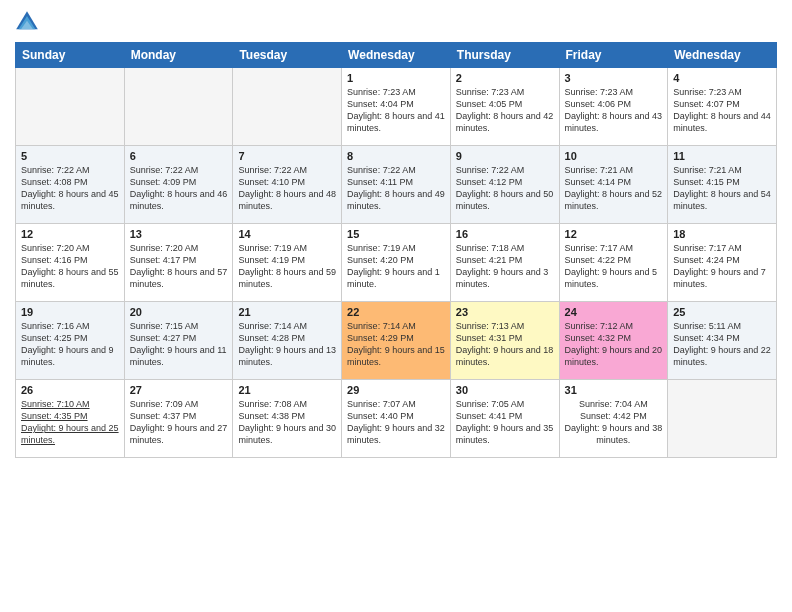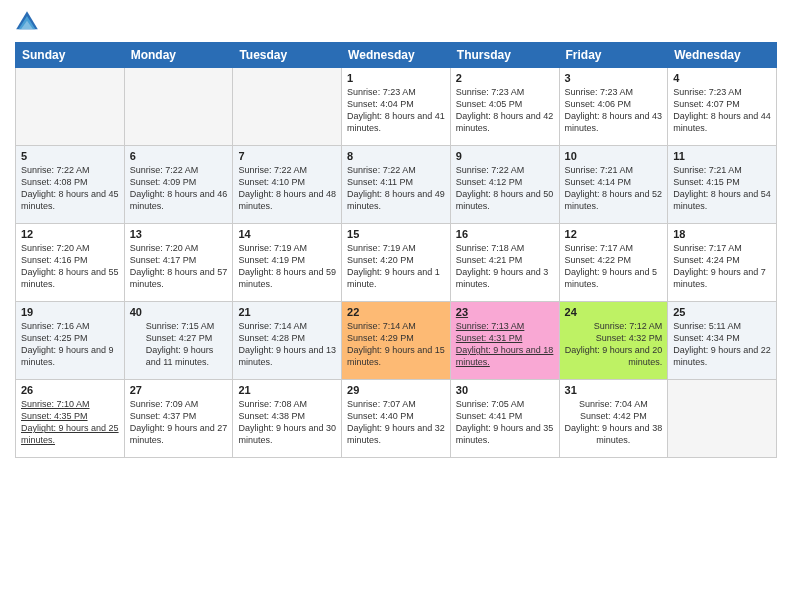--- a/index.html
+++ b/index.html
@@ -249,46 +249,46 @@
           </td>
         </tr>
         <tr>
           <td style="background: rgb(240, 244, 248);">
             <span class="day-number">19</span>
             <div class="day-info" style="white-space: pre-line;">Sunrise: 7:16 AM
 Sunset: 4:25 PM
 Daylight: 9 hours and 9 minutes.</div>
           </td>
           <td style="background: rgb(240, 244, 248);">
-            <span class="day-number">40</span>
-            <div class="day-info" style="white-space: pre-line; margin-left: 16px;">Sunrise: 7:15 AM
+            <span class="day-number">20</span>
+            <div class="day-info" style="white-space: pre-line;">Sunrise: 7:15 AM
 Sunset: 4:27 PM
 Daylight: 9 hours and 11 minutes.</div>
           </td>
           <td style="background: rgb(240, 244, 248);">
             <span class="day-number">21</span>
             <div class="day-info" style="white-space: pre-line;">Sunrise: 7:14 AM
 Sunset: 4:28 PM
 Daylight: 9 hours and 13 minutes.</div>
           </td>
           <td style="background: #fdba74;">
             <span class="day-number">22</span>
             <div class="day-info" style="white-space: pre-line;">Sunrise: 7:14 AM
 Sunset: 4:29 PM
 Daylight: 9 hours and 15 minutes.</div>
           </td>
-          <td style="background: #f9a8d4; text-decoration: underline;">
+          <td style="background: #fef9c3;">
             <span class="day-number">23</span>
             <div class="day-info" style="white-space: pre-line;">Sunrise: 7:13 AM
 Sunset: 4:31 PM
 Daylight: 9 hours and 18 minutes.</div>
           </td>
-          <td style="background: #bef264;">
+          <td style="background: #f9a8d4;">
             <span class="day-number">24</span>
-            <div class="day-info" style="white-space: pre-line; text-align: right;">Sunrise: 7:12 AM
+            <div class="day-info" style="white-space: pre-line;">Sunrise: 7:12 AM
 Sunset: 4:32 PM
 Daylight: 9 hours and 20 minutes.</div>
           </td>
           <td style="background: rgb(240, 244, 248);">
             <span class="day-number">25</span>
             <div class="day-info" style="white-space: pre-line;">Sunrise: 5:11 AM
 Sunset: 4:34 PM
 Daylight: 9 hours and 22 minutes.</div>
           </td>
         </tr>

